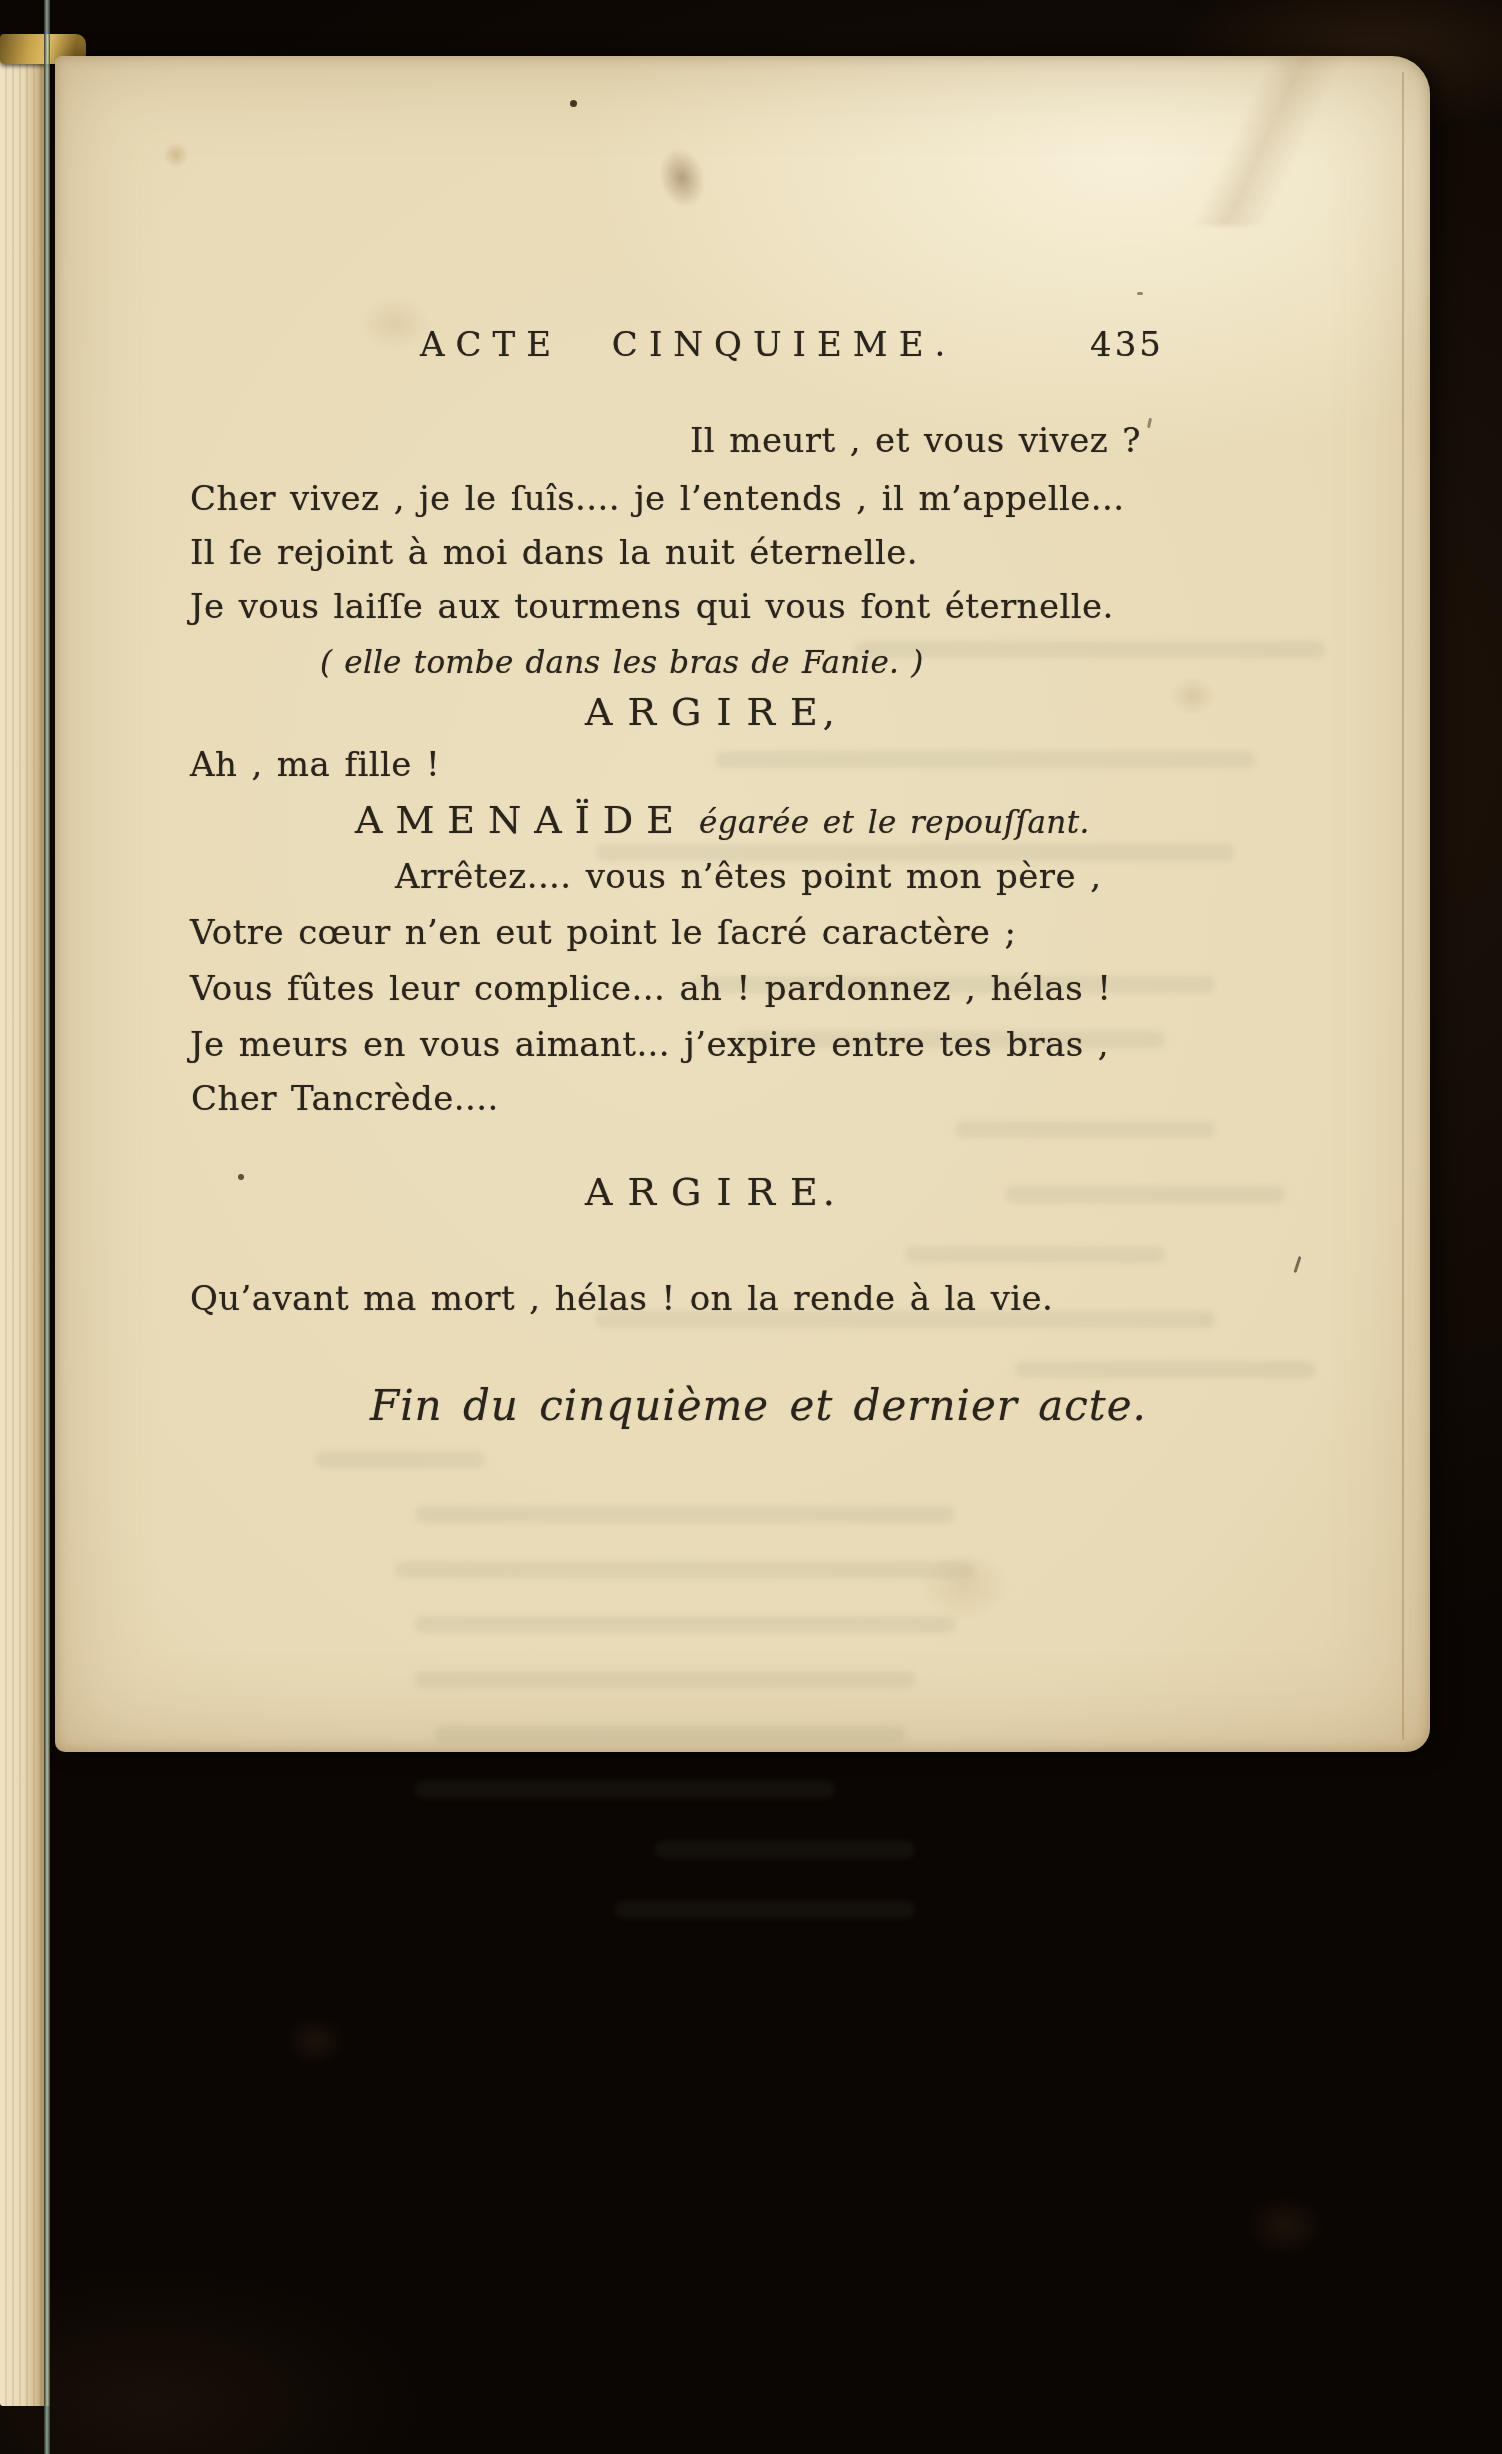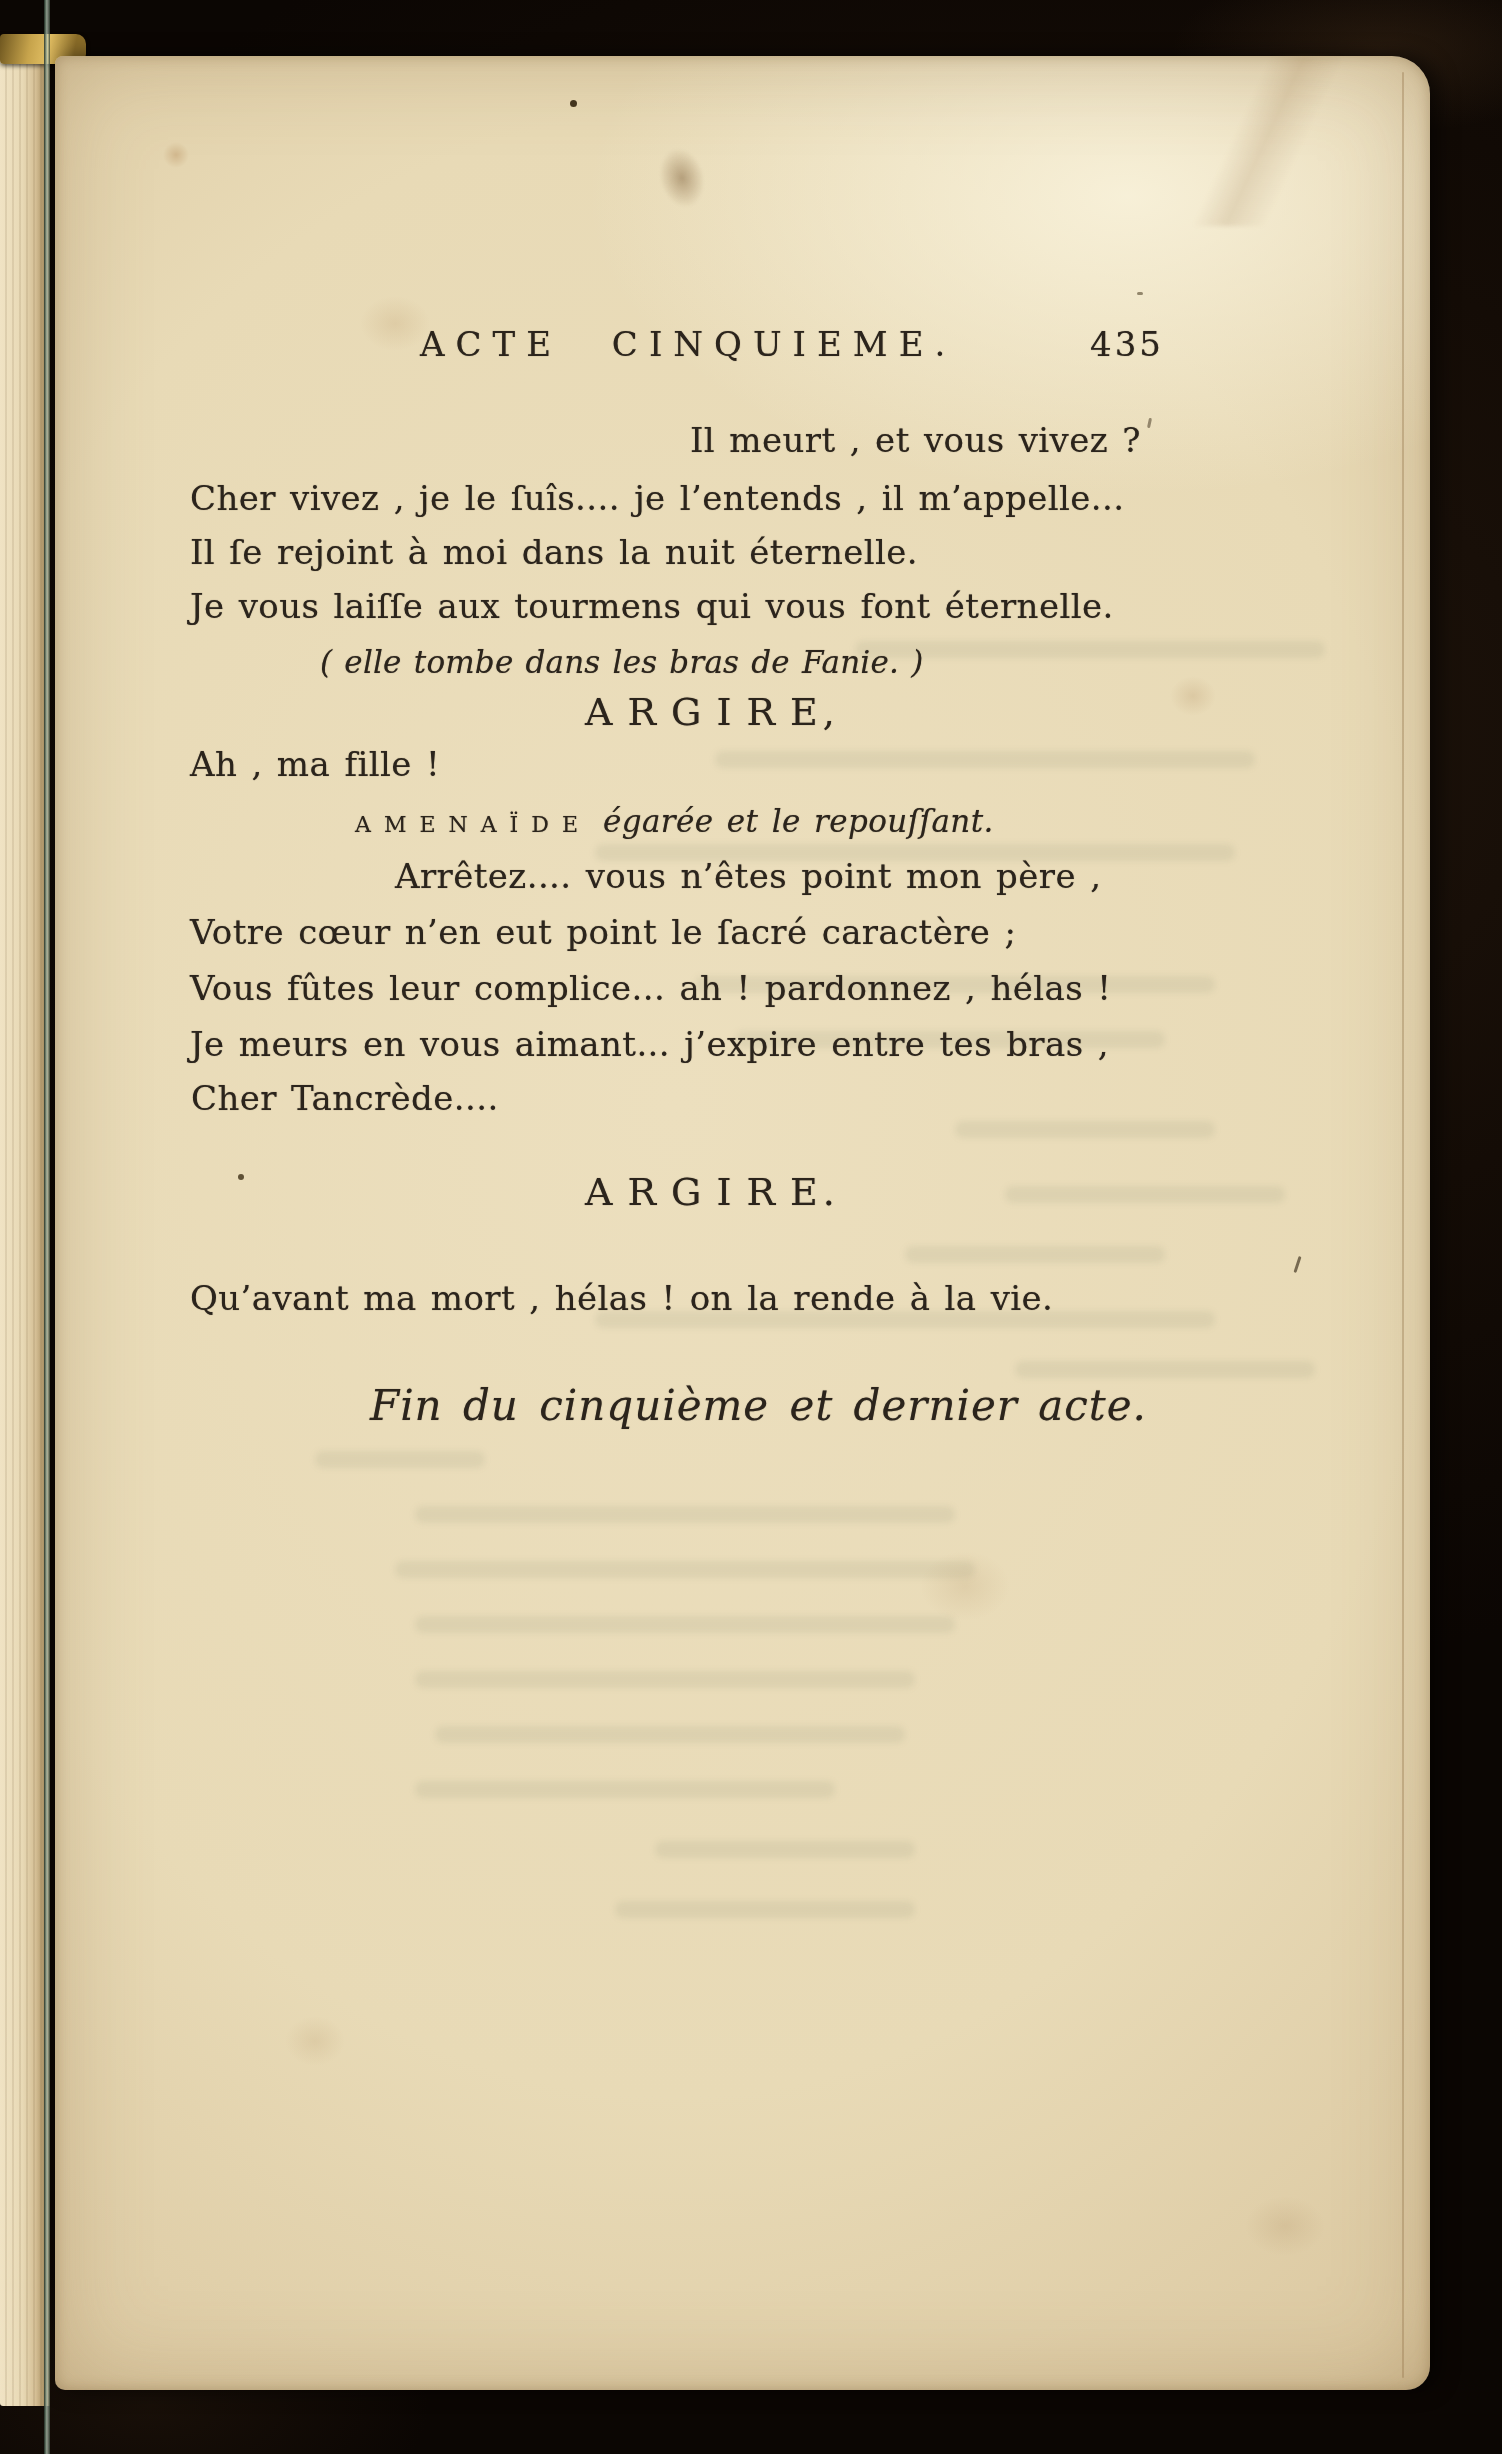--- a/index.html
+++ b/index.html
@@ -14,39 +14,39 @@
   .prev-edge{position:absolute;left:0;top:50px;width:50px;height:2356px;
     background:linear-gradient(90deg,#f0e3c4 0%,#e8d9b5 45%,#d4be94 72%,#a78e60 90%,#6f5b39 100%);
     border-radius:3px 0 0 3px;}
   .prev-edge::after{content:"";position:absolute;inset:0;
     background:repeating-linear-gradient(90deg,rgba(255,255,255,0) 0 5px,rgba(120,95,60,.14) 5px 7px);}
   .headband{position:absolute;left:0;top:34px;width:86px;height:30px;
     background:linear-gradient(100deg,#6e561f 0%,#c7a44c 35%,#e0bd62 55%,#8a6c28 85%);
     border-radius:4px 10px 10px 4px;box-shadow:0 2px 4px rgba(0,0,0,.6);}
   .glass-line{position:absolute;left:44px;top:0;width:6px;height:2454px;z-index:30;
     background:linear-gradient(90deg,rgba(30,45,35,.9) 0%,rgba(160,180,160,.85) 45%,rgba(205,220,205,.55) 62%,rgba(50,65,50,.9) 100%);}
-  .page{position:absolute;left:55px;top:56px;width:1375px;height:2334px;z-index:5;
+  .page{position:absolute;left:55px;top:56px;width:1375px;height:1696px;z-index:5;
     background:
       radial-gradient(900px 500px at 78% 6%, rgba(250,244,222,.85), rgba(250,244,222,0) 60%),
       radial-gradient(1400px 1800px at 45% 45%, #ecdfbe 0%, #e8dab6 55%, #dcc9a2 85%, #cdb78d 100%);
     border-radius:8px 38px 24px 10px;
     box-shadow:inset 0 0 95px rgba(130,95,50,.30), inset 0 0 14px rgba(110,80,40,.35), 8px 0 20px rgba(0,0,0,.55);}
   .page .edge-line{position:absolute;top:16px;bottom:12px;right:26px;width:2px;
     background:rgba(150,118,76,.38);border-radius:2px;}
   .crease{position:absolute;left:1080px;top:0;width:260px;height:170px;
     background:linear-gradient(115deg, rgba(0,0,0,0) 40%, rgba(140,100,55,.16) 50%, rgba(0,0,0,0) 62%);
     filter:blur(2px);}
   .t{position:absolute;white-space:nowrap;z-index:8;
     font-family:"DejaVu Serif",serif;color:#2b241c;font-size:34px;line-height:44px;
     letter-spacing:.4px;word-spacing:3px;text-shadow:0 0 1px rgba(43,36,28,.55);}
   .stage{font-style:italic;font-size:31px;letter-spacing:.2px;word-spacing:2px;}
   .speaker{font-size:38px;text-align:center;}
   .speaker .nm{letter-spacing:15px;}
   .speaker .pt{letter-spacing:normal;margin-left:-10px;}
-  .cap-dir .nm{font-size:22px;letter-spacing:13px;margin-right:12px;}
+  .cap-dir .nm{font-size:38px;letter-spacing:13px;margin-right:12px;}
   .cap-dir .dir{font-style:italic;font-size:31px;}
   .hdr-title{letter-spacing:11px;word-spacing:28px;}
   .pgnum{letter-spacing:3px;}
   .fin{font-style:italic;font-size:42px;letter-spacing:1px;word-spacing:6px;}
   .ghost{position:absolute;height:17px;border-radius:9px;z-index:6;
     background:rgba(104,118,88,.10);filter:blur(3px);}
   .speck{position:absolute;z-index:7;border-radius:50%;}
 </style>
 </head>
 <body>

